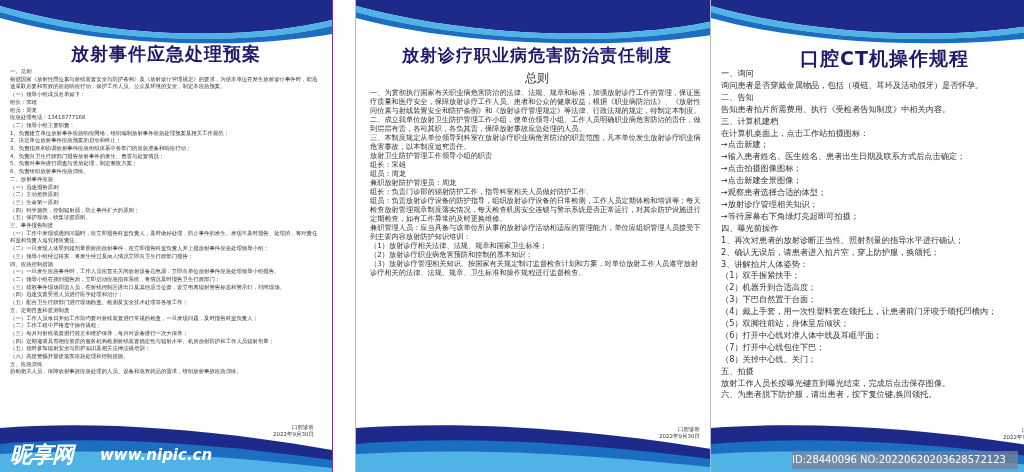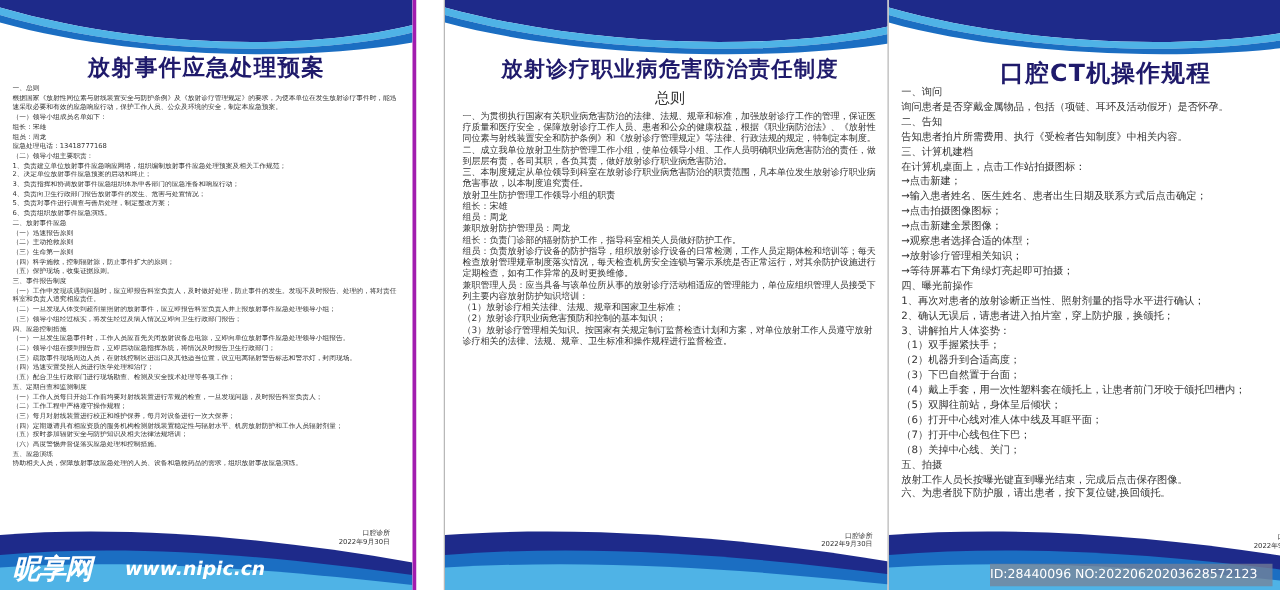--- a/index.html
+++ b/index.html
@@ -1,17 +1,17 @@
 <!DOCTYPE html>
 <html><head>
 <meta charset="utf-8">
 <style>
   * { box-sizing: border-box; margin: 0; padding: 0; }
   body { width: 1024px; height: 472px; background: #ffffff; position: relative; overflow: hidden; font-family: "DejaVu Sans", sans-serif; }
-  .panel { position: absolute; top: 0; height: 472px; background: #ffffff; border-left: 1px solid #b8b8b8; border-right: 3px solid #a21caf; overflow: hidden; }
+  .panel { position: absolute; top: 0; height: 472px; background: #ffffff; border-left: 1px solid #b8b8b8; border-right: 1px solid #a21caf; overflow: hidden; }
   .p1 { left: 0; width: 333px; border-left: none; }
   .p2 { left: 355px; width: 364px; }
   .p3 { left: 710px; width: 348px; border-right: none; }
   .wave-top, .wave-bottom { position: absolute; left: 0; width: 100%; }
   .wave-top { top: 0; height: 46px; }
   .wave-bottom { bottom: 0; height: 52px; }
   .wave-top svg, .wave-bottom svg { width: 100%; height: 100%; display: block; }
   .title { position: absolute; left: 0; width: 100%; text-align: center; color: #1f1a6b; font-weight: bold; font-family: "DejaVu Sans", sans-serif; }
   .p1 .title { top: 42px; font-size: 18px; letter-spacing: 1px; }
   .p2 .title { top: 44px; font-size: 17px; letter-spacing: 1px; }
@@ -103,21 +103,21 @@
     <svg viewBox="0 0 316 46" preserveAspectRatio="none">
       <path d="M0 0 H316 V20 C240 40 110 40 0 6 Z" fill="#1e2a8a"></path>
       <path d="M0 6 C110 40 240 40 316 20 V26 C240 46 100 44 0 12 Z" fill="#4fb3e6"></path>
       <path d="M0 12 C100 44 240 46 316 26 V34 C230 50 90 46 0 18 Z" fill="#1b6ec2"></path>
     </svg>
   </div>
   <div class="title">放射诊疗职业病危害防治责任制度</div>
   <div class="subtitle">总则</div>
   <div class="body-text" id="p2-body">
       <div class="line wrap">一、为贯彻执行国家有关职业病危害防治的法律、法规、规章和标准，加强放射诊疗工作的管理，保证医疗质量和医疗安全，保障放射诊疗工作人员、患者和公众的健康权益，根据《职业病防治法》、《放射性同位素与射线装置安全和防护条例》和《放射诊疗管理规定》等法律、行政法规的规定，特制定本制度。</div>
-      <div class="line wrap">二、成立我单位放射卫生防护管理工作小组，使单位领导小组、工作人员明确职业病危害防治的责任，做到层层有责，各司其职，各负其责，做好放射诊疗职业病危害防治。</div>
+      <div class="line wrap">二、成立我单位放射卫生防护管理工作小组，使单位领导小组、工作人员明确职业病危害防治的责任，做到层层有责，各司其职，各负其责，保障放射事故应急处理的人员。</div>
       <div class="line wrap">三、本制度规定从单位领导到科室在放射诊疗职业病危害防治的职责范围，凡本单位发生放射诊疗职业病危害事故，以本制度追究责任。</div>
       <div class="line wrap">放射卫生防护管理工作领导小组的职责</div>
       <div class="line wrap">组长：宋雄</div>
       <div class="line wrap">组员：周龙</div>
       <div class="line wrap">兼职放射防护管理员：周龙</div>
       <div class="line wrap">组长：负责门诊部的辐射防护工作，指导科室相关人员做好防护工作。</div>
       <div class="line wrap">组员：负责放射诊疗设备的防护指导，组织放射诊疗设备的日常检测，工作人员定期体检和培训等；每天检查放射管理规章制度落实情况，每天检查机房安全连锁与警示系统是否正常运行，对其余防护设施进行定期检查，如有工作异常的及时更换维修。</div>
       <div class="line wrap">兼职管理人员：应当具备与该单位所从事的放射诊疗活动相适应的管理能力，单位应组织管理人员接受下列主要内容放射防护知识培训：</div>
       <div class="line wrap">（1）放射诊疗相关法律、法规、规章和国家卫生标准；</div>
       <div class="line wrap">（2）放射诊疗职业病危害预防和控制的基本知识；</div>

